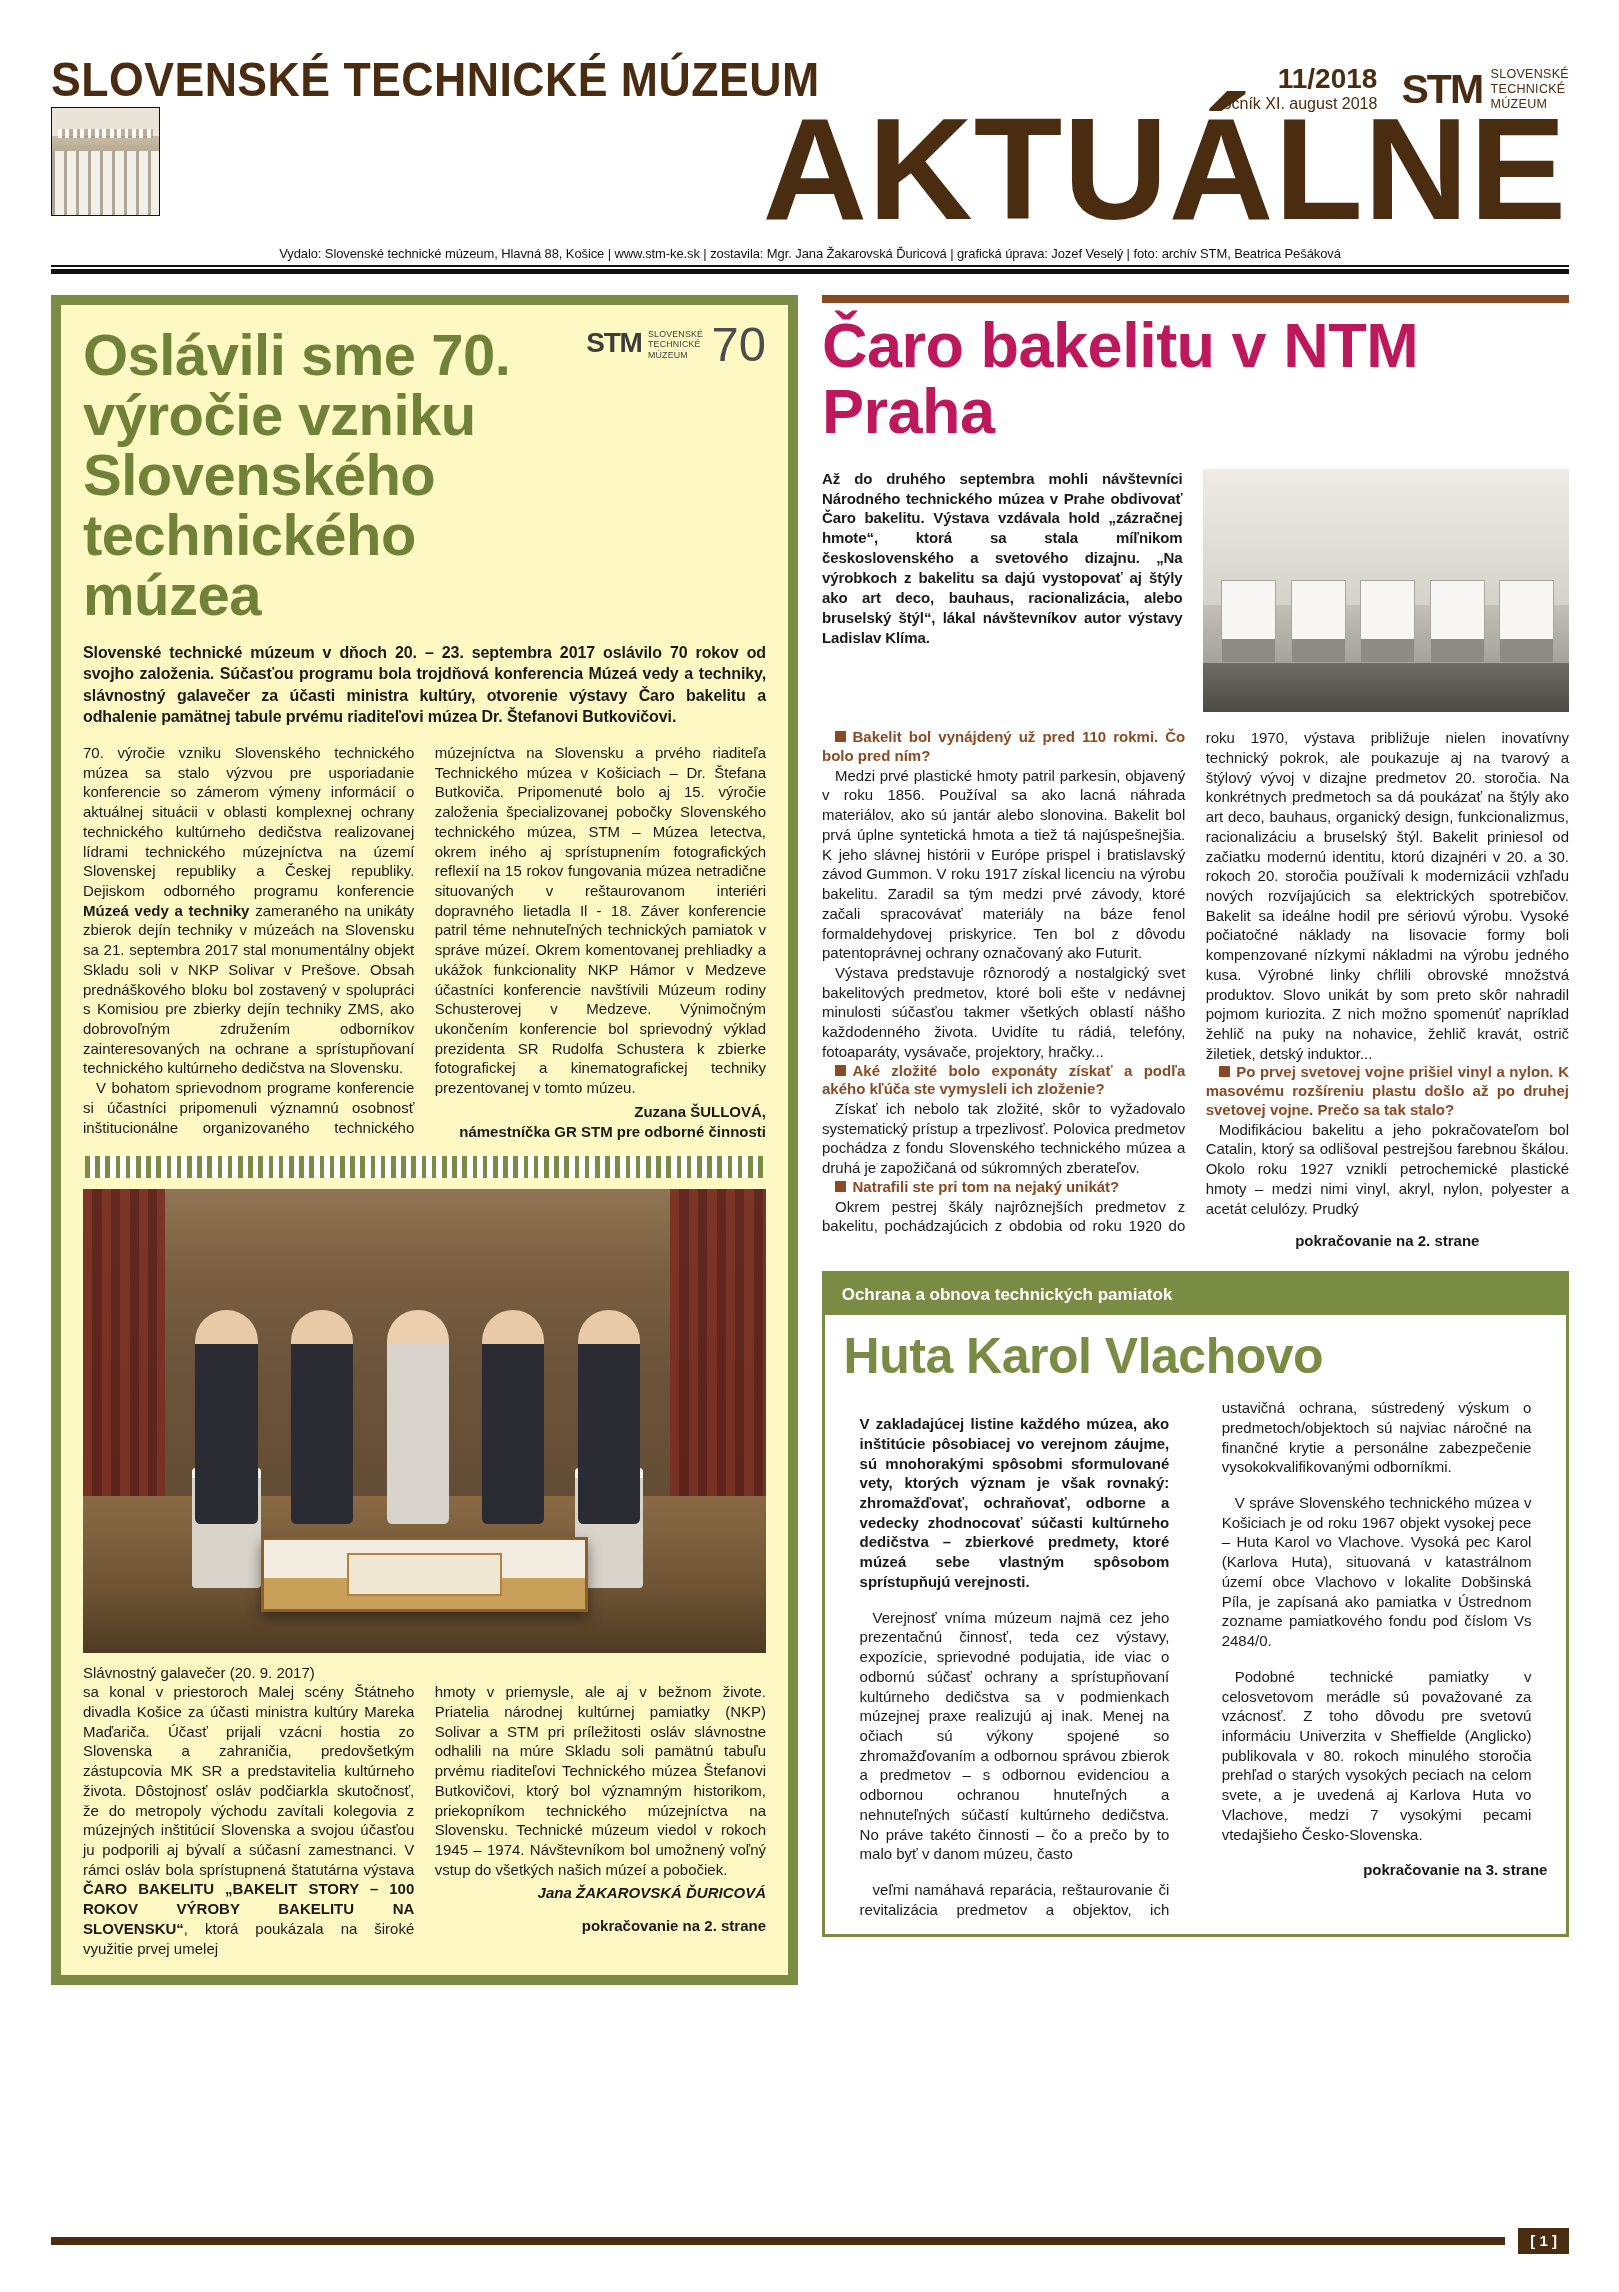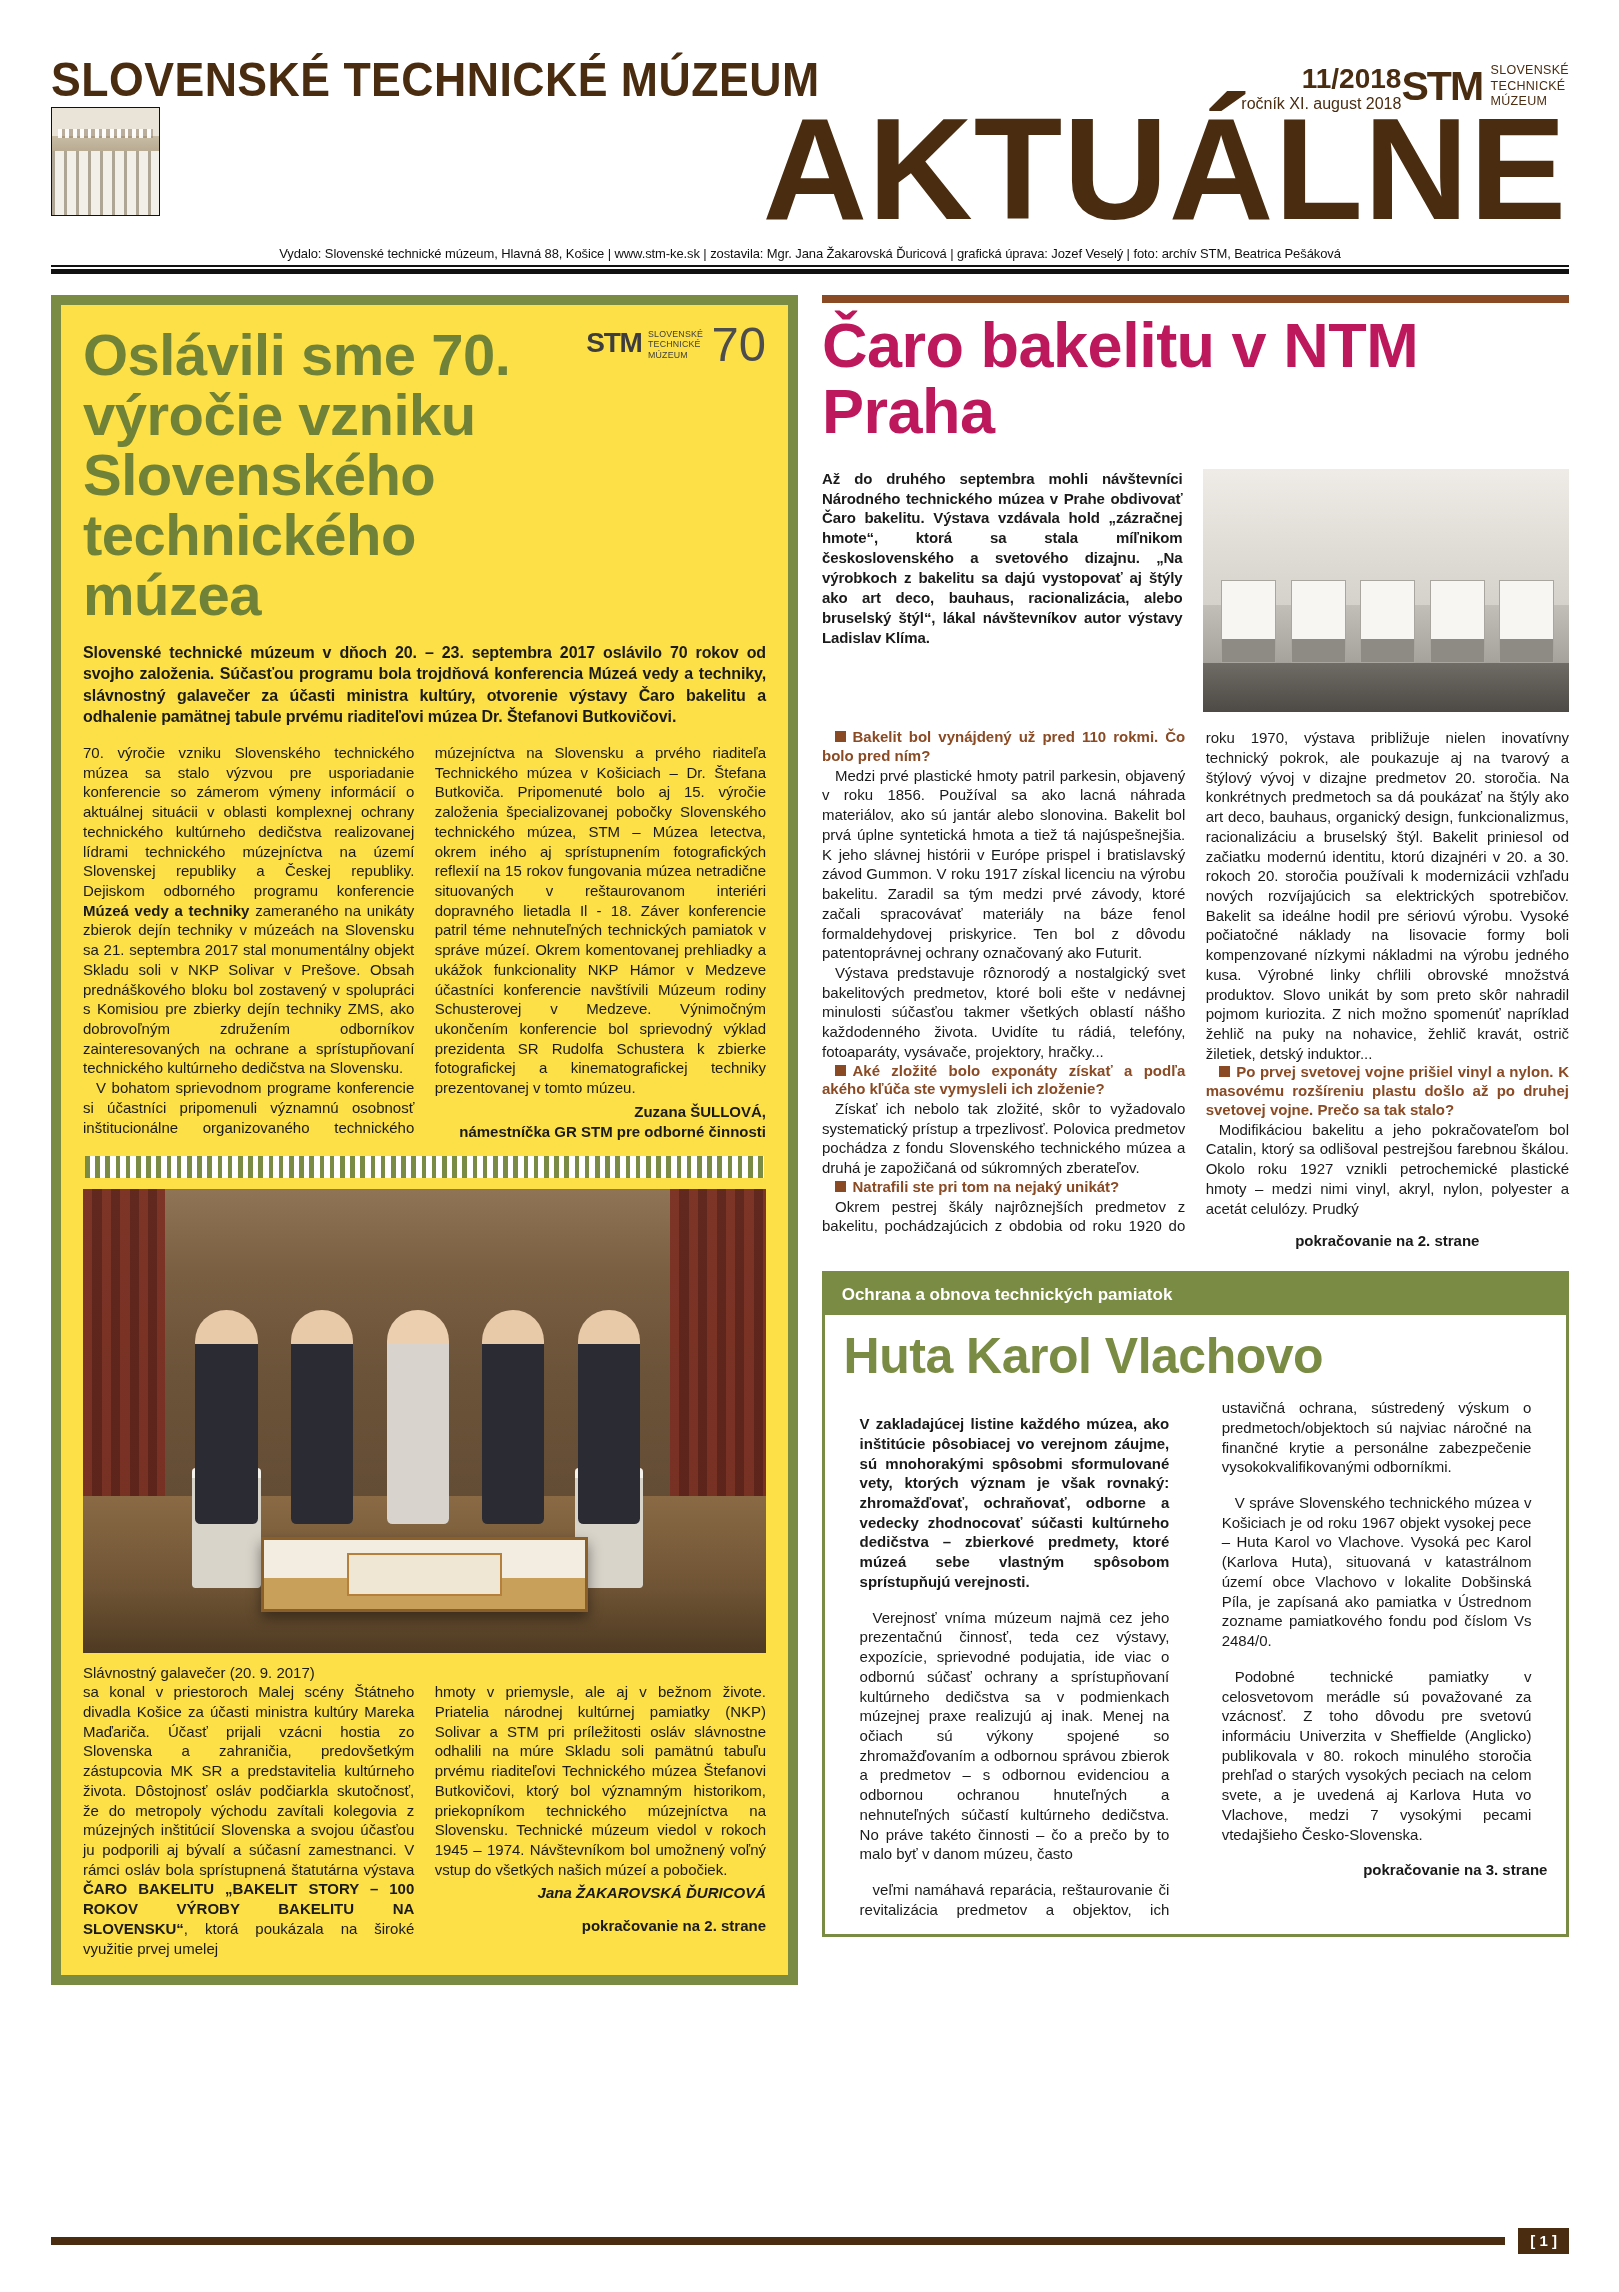--- a/index.html
+++ b/index.html
@@ -34,21 +34,22 @@
     font-weight: bold;
     color: #4a2c10;
     letter-spacing: 0.5px;
     line-height: 1;
     transform: scaleX(0.93);
     transform-origin: left center;
     white-space: nowrap;
   }
   .mh-right {
     display: flex;
-    align-items: flex-start;
+    align-items: flex-end;
+    gap: 24px;
     padding-top: 7.4px;
   }
   .mh-issue { text-align: right; line-height: 1.12; }
   .mh-issue-num {
     font-size: 28px; font-weight: bold; color: #4a2c10;
   }
   .mh-issue-sub {
     font-size: 16px; color: #4a2c10; white-space: nowrap;
   }
   .stm-logo-block { display: flex; align-items: center; gap: 8.3px; }
@@ -124,21 +125,21 @@
     display: flex;
     gap: 24px;
     padding: 16.7px 51px 0 51px;
   }
   .col-left  { width: 747px; flex: 0 0 747px; }
   .col-right { width: 747px; flex: 0 0 747px; }
 
   
   .green-box {
     border: 10.2px solid #7a8c43;
-    background: #fde047;
+    background: #fef9c3;
     padding: 20.4px 22px 16.7px 22px;
     position: relative;
   }
   .gb-head-row { display: flex; align-items: flex-start; }
   .headline-green {
     font-family: "Liberation Sans Narrow","Liberation Sans",sans-serif;
     font-size: 58px;
     font-weight: bold;
     line-height: 1.035;
     color: #6f8238;

